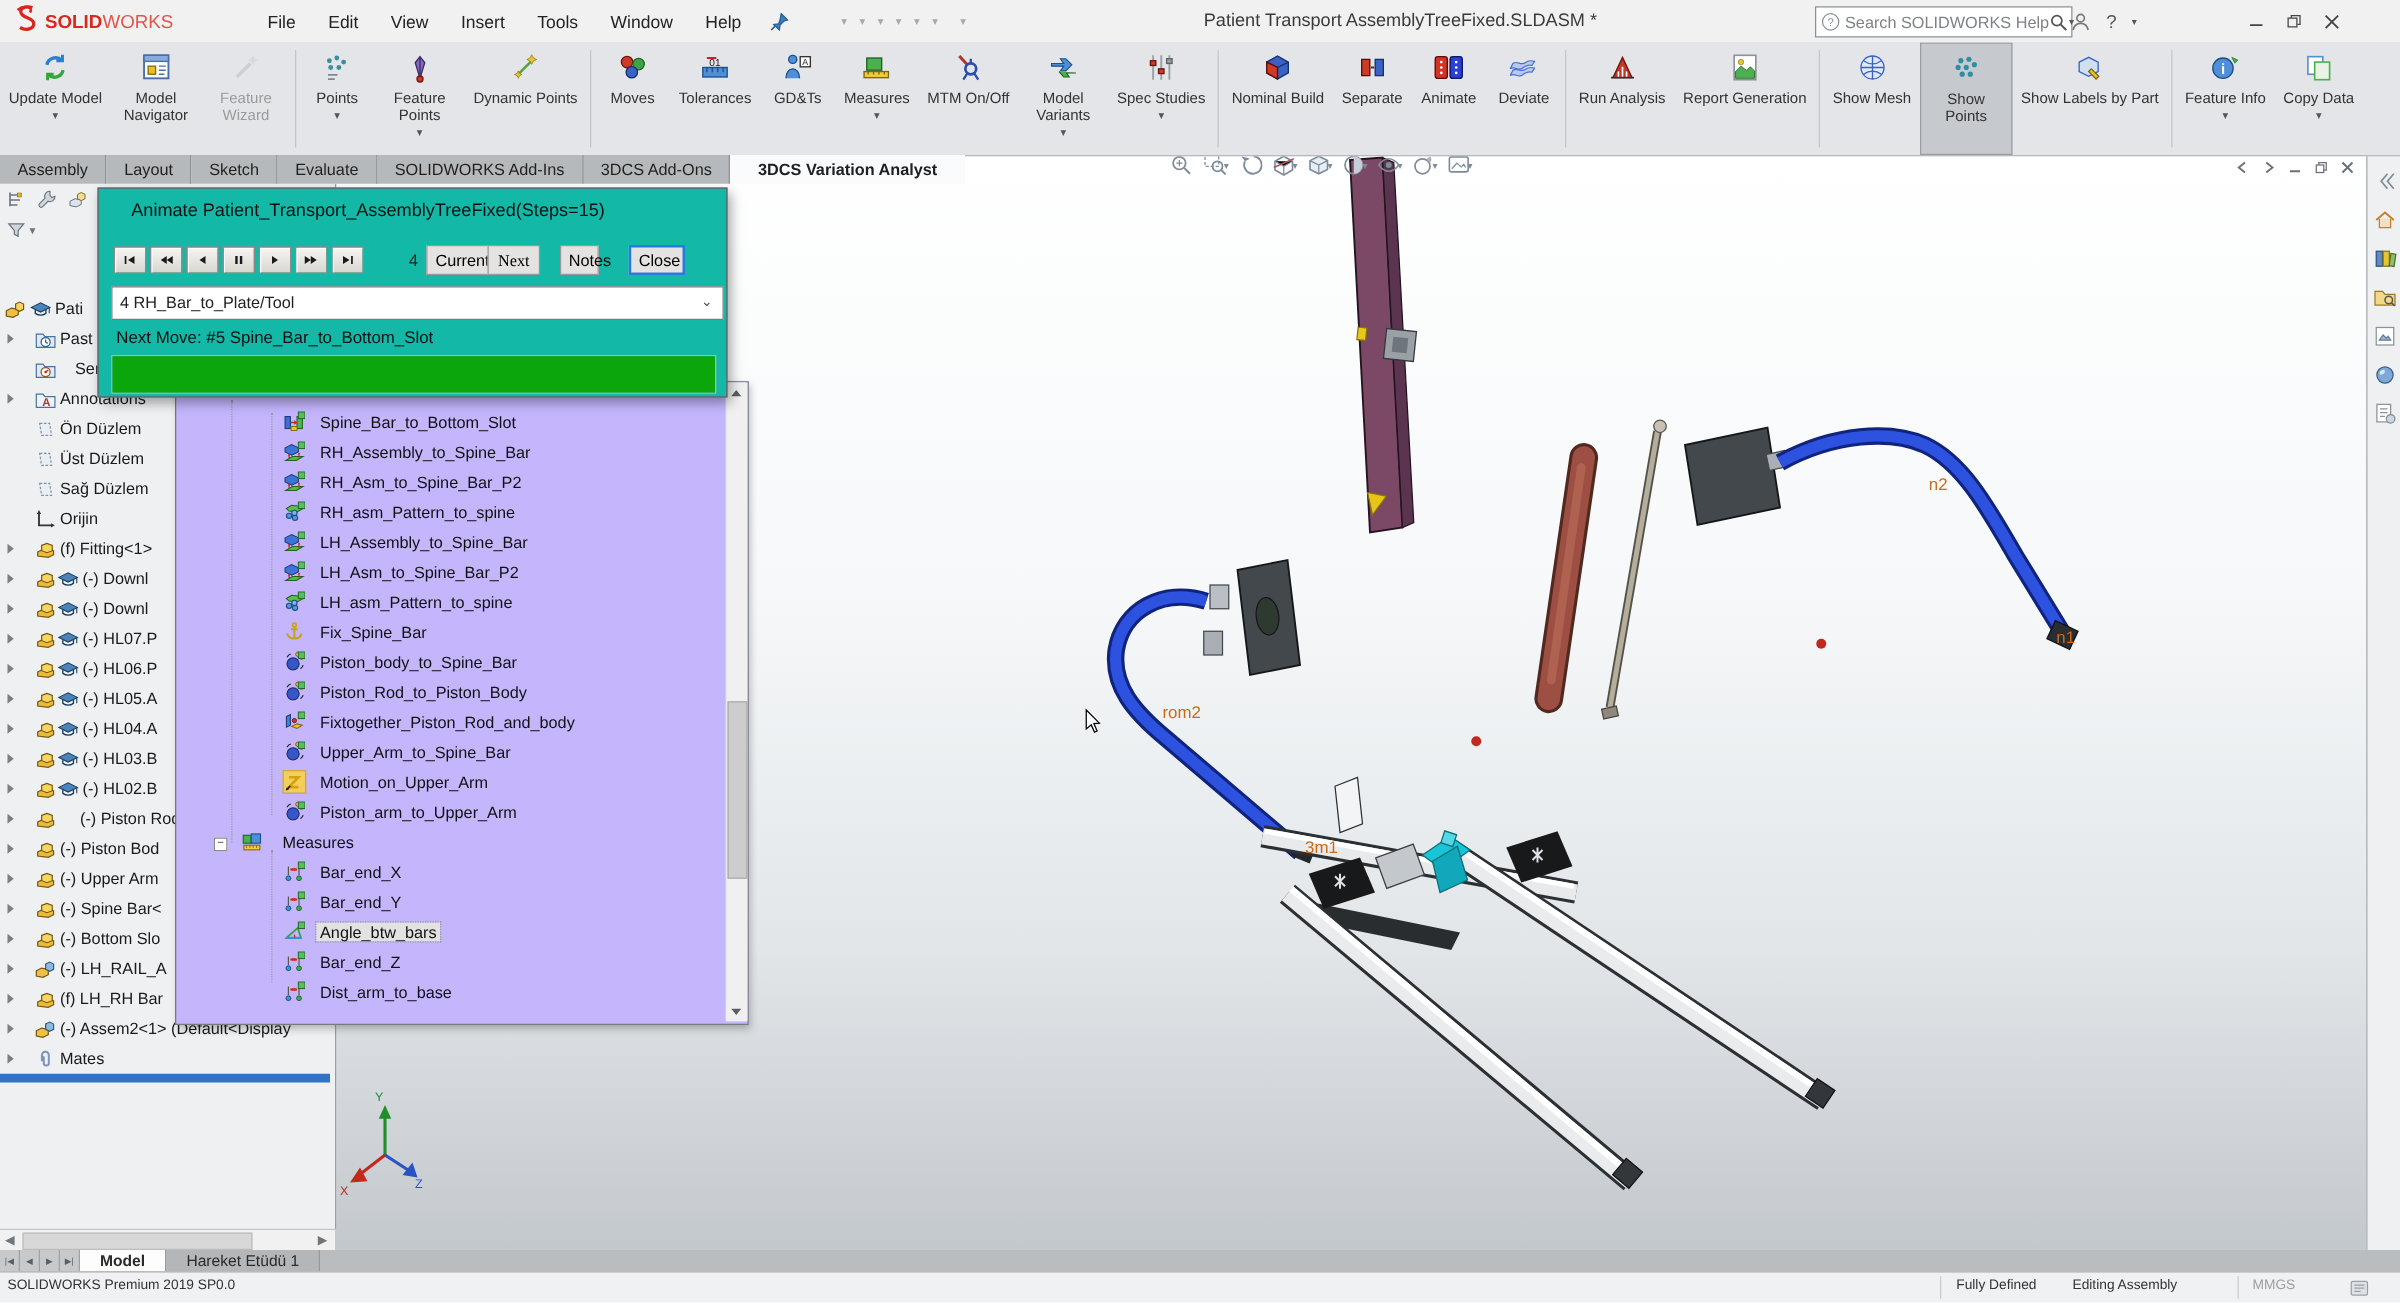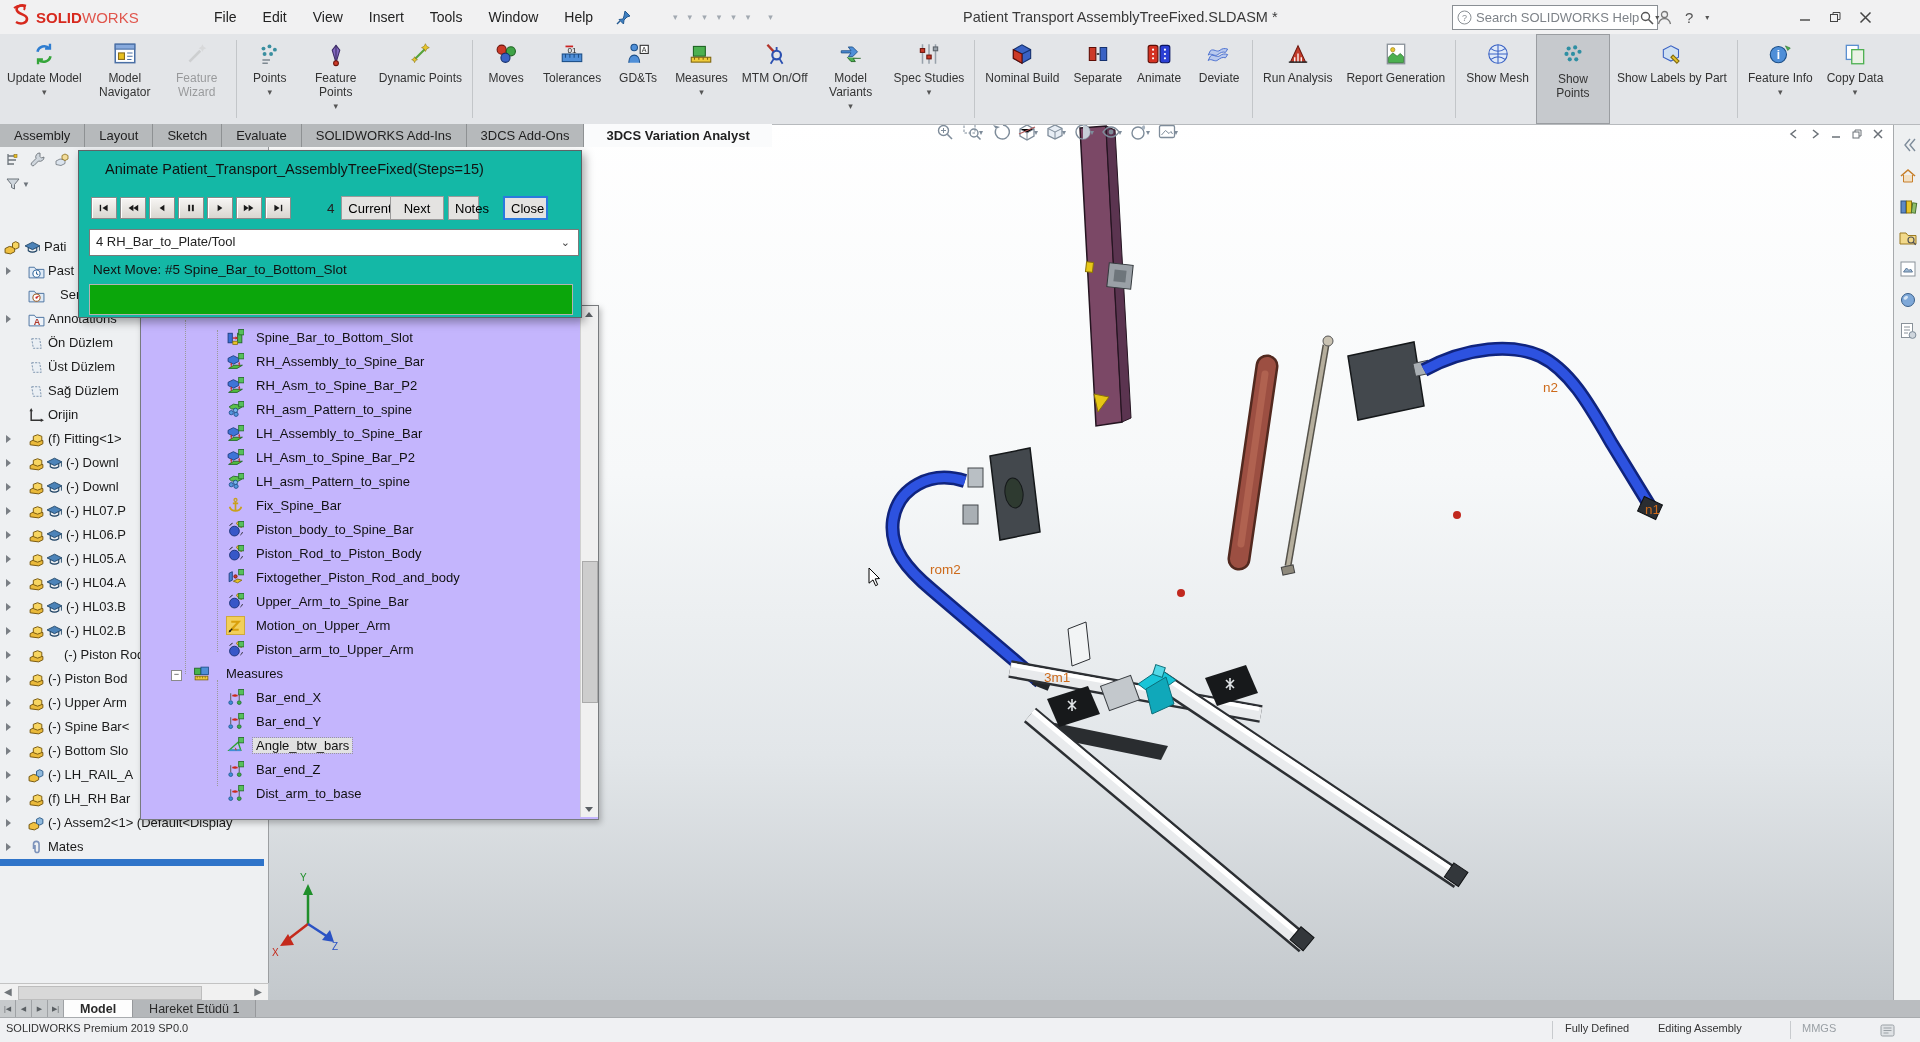--- a/index.html
+++ b/index.html
@@ -1036,21 +1036,21 @@
           <circle cx="5.5" cy="9" r="1" fill="#fff"></circle>
           <circle cx="5.5" cy="13" r="1" fill="#fff"></circle>
           <circle cx="16.5" cy="5" r="1" fill="#fff"></circle>
           <circle cx="16.5" cy="9" r="1" fill="#fff"></circle>
           <circle cx="16.5" cy="13" r="1" fill="#fff"></circle>
         </svg>
       </span>
     </div>
   <span id="frame-counter">4</span>
   <button class="dbtn" style="left:262px;width:58px;">Current</button>
-  <button class="dbtn" style="left:311px;width:54px;">Next</button>
+  <button class="dbtn" style="left:311px;width:42px;font-family:Liberation Serif, serif;">Next</button>
   <button class="dbtn" style="left:369px;width:31px;">Notes</button>
   <button class="dbtn def" style="left:424px;width:45px;">Close</button>
   <div id="dlg-dropdown">
     <span>4 RH_Bar_to_Plate/Tool</span>
     <span class="chev">⌄</span>
   </div>
   <div id="next-move">Next Move: #5 Spine_Bar_to_Bottom_Slot</div>
   <div id="progress">
       <div class="fill" style="width: 100%; background: rgb(11, 166, 11);"></div>
     </div>

